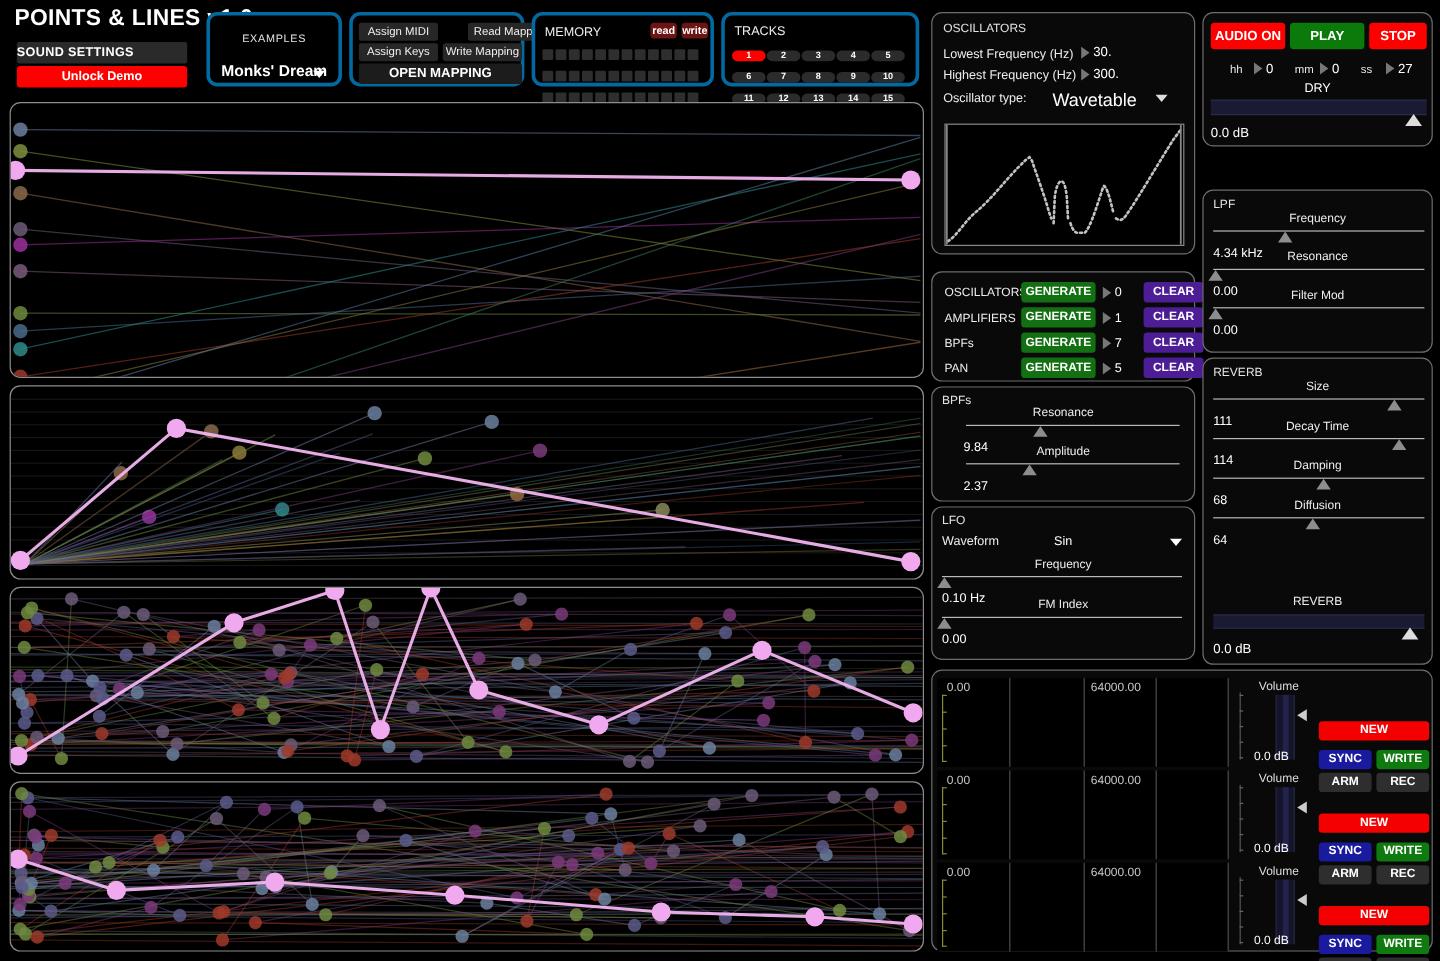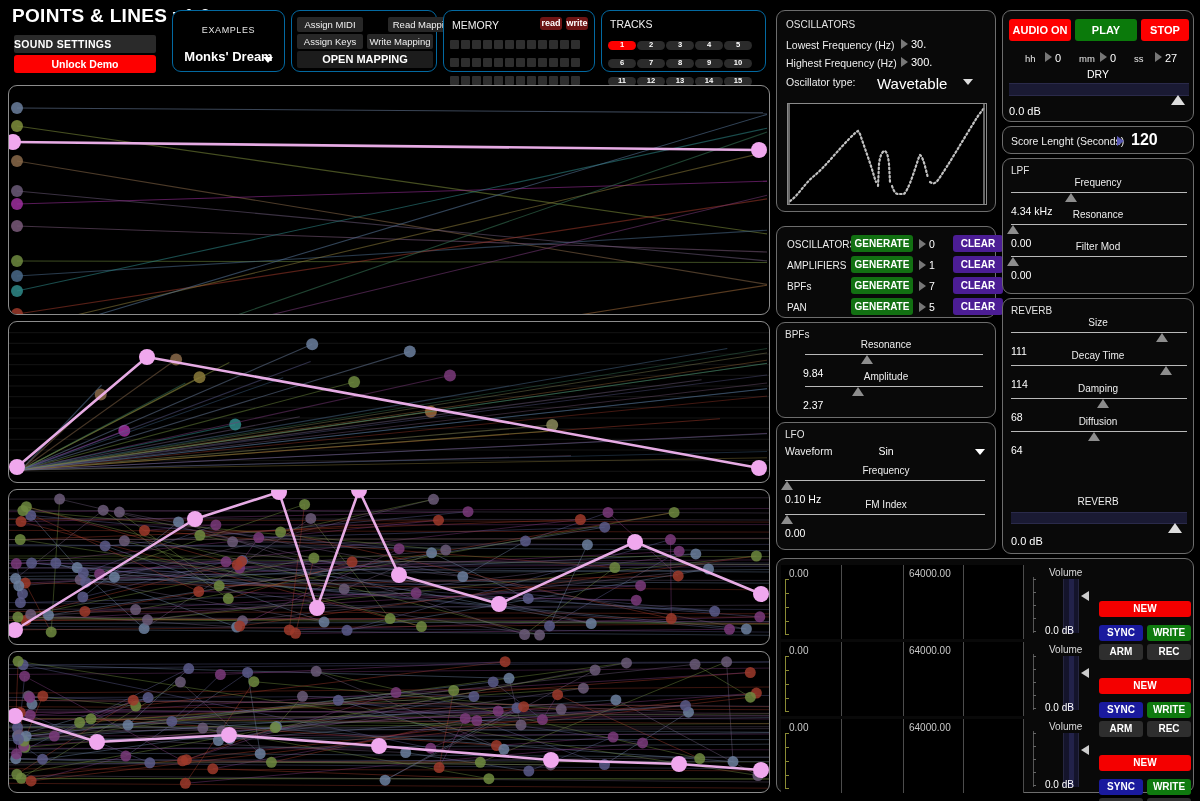--- a/index.html
+++ b/index.html
@@ -15,21 +15,21 @@
   
   .panel {
     position: absolute;
     background: #090909;
     border: 1px solid #6d6d6d;
     border-radius: 9px;
   }
   .panel-flat {
     position:absolute;
     background:#000;
-    border:1px solid #0369a1;
+    border:3px solid #0369a1;
     border-radius:9px;
   }
 
   
   #title {
     position:absolute; left:12px; top:5px;
     font-size:19px; font-weight:bold; color:#fff;
     letter-spacing:.3px;
   }
   #sound-settings {
@@ -350,25 +350,20 @@
     <div class="tval" style="left:107px;">0</div>
     <div class="tlabel" style="left:131px;">ss</div>
     <div class="arrow-r" style="left:152px;top:41px;"></div>
     <div class="tval" style="left:162px;">27</div>
     <div id="dry-label">DRY</div>
     <div id="dry-bar"></div>
     <div id="dry-thumb"></div>
     <div id="dry-val">0.0 dB</div>
   </div>
 
-  <div class="panel" id="score-panel">
-    <div id="score-label">Score Lenght (Seconds)</div>
-    <div class="arrow-r" style="left:114px;top:9px;border-left-color:#5a5ab5;"></div>
-    <div id="score-val">120</div>
-  </div>
 
   <div class="panel" id="lpf-panel">
     <div id="lpf-title">LPF</div>
     <div class="sl-title" style="top:18px;">Frequency</div>
     <div class="sl-track" id="lpf-freq-track" style="left:8px;top:33px;width:176px;"></div>
     <div class="sl-thumb" id="lpf-freq-thumb" style="top: 34px; left: 61.84px;"></div>
     <div class="sl-val" style="left:8px;top:46px;">4.34 kHz</div>
     <div class="sl-title" style="top:50px;">Resonance</div>
     <div class="sl-track" id="lpf-res-track" style="left:8px;top:65px;width:176px;"></div>
     <div class="sl-thumb" id="lpf-res-thumb" style="top: 66px; left: 3.76px;"></div>

